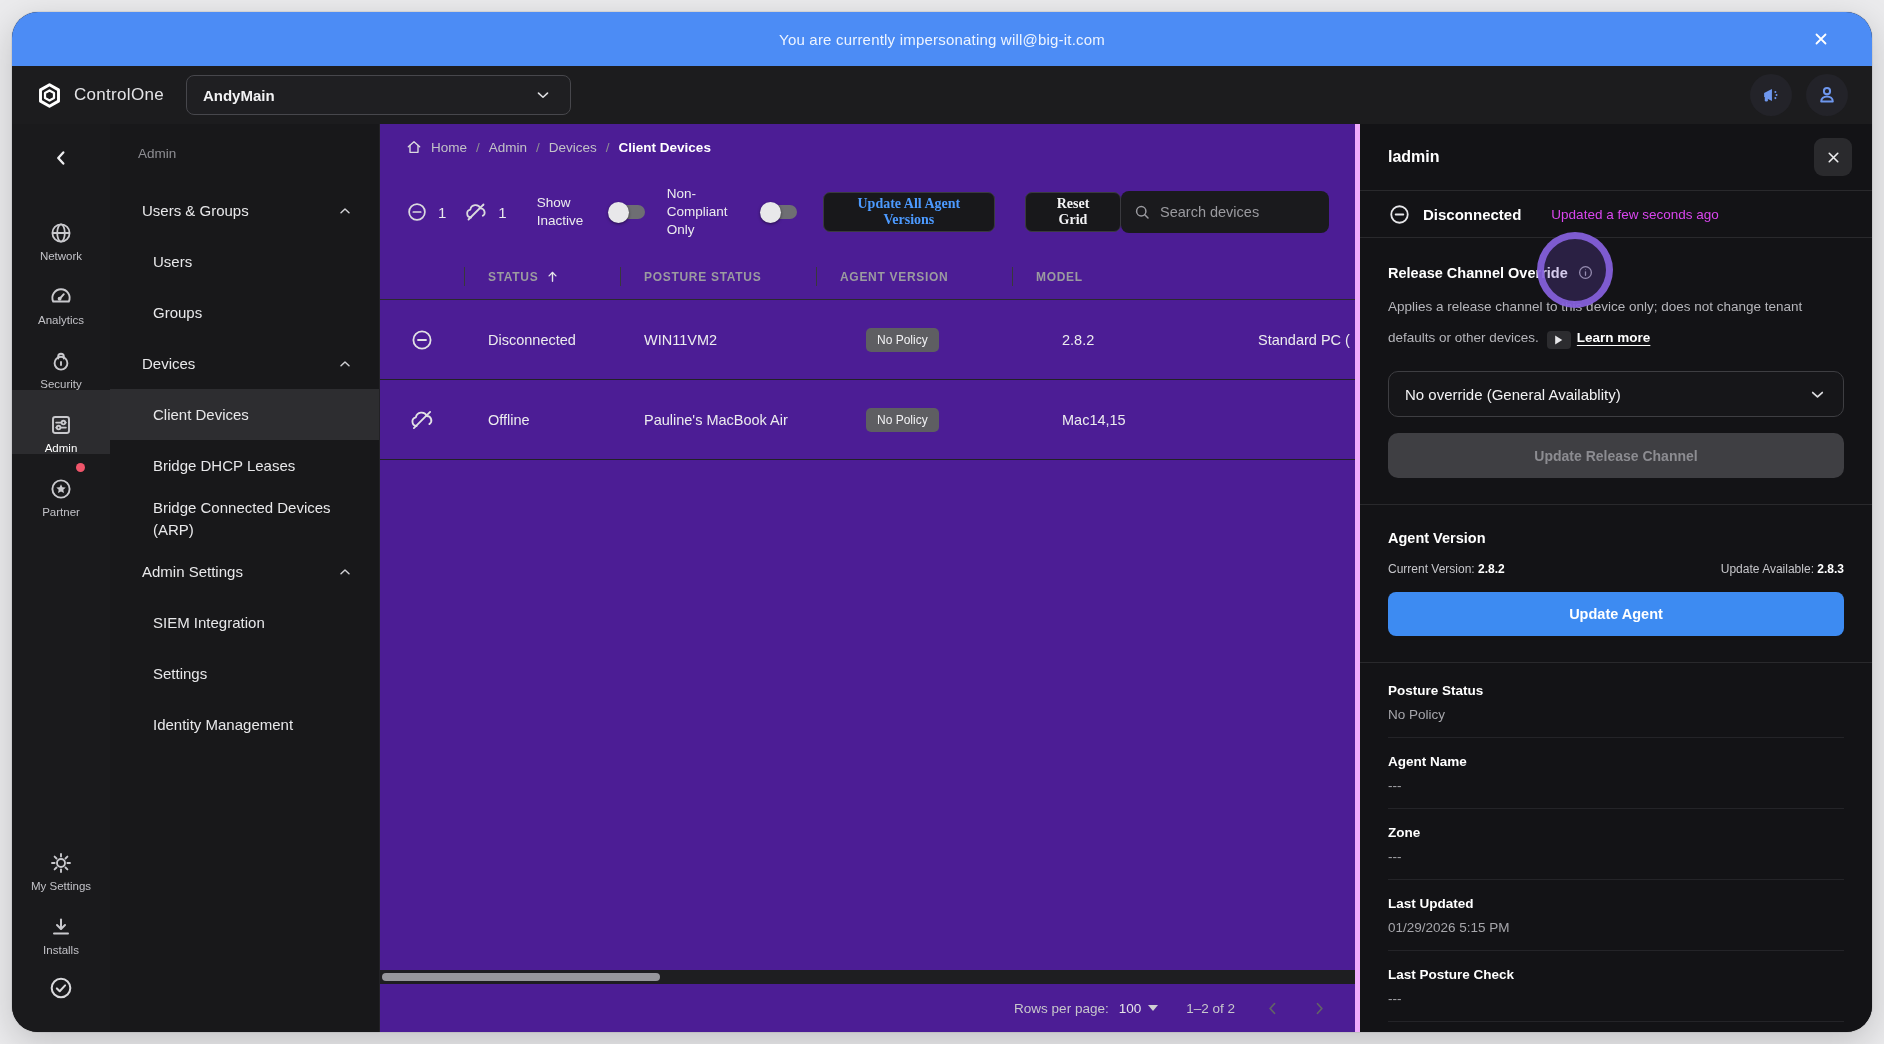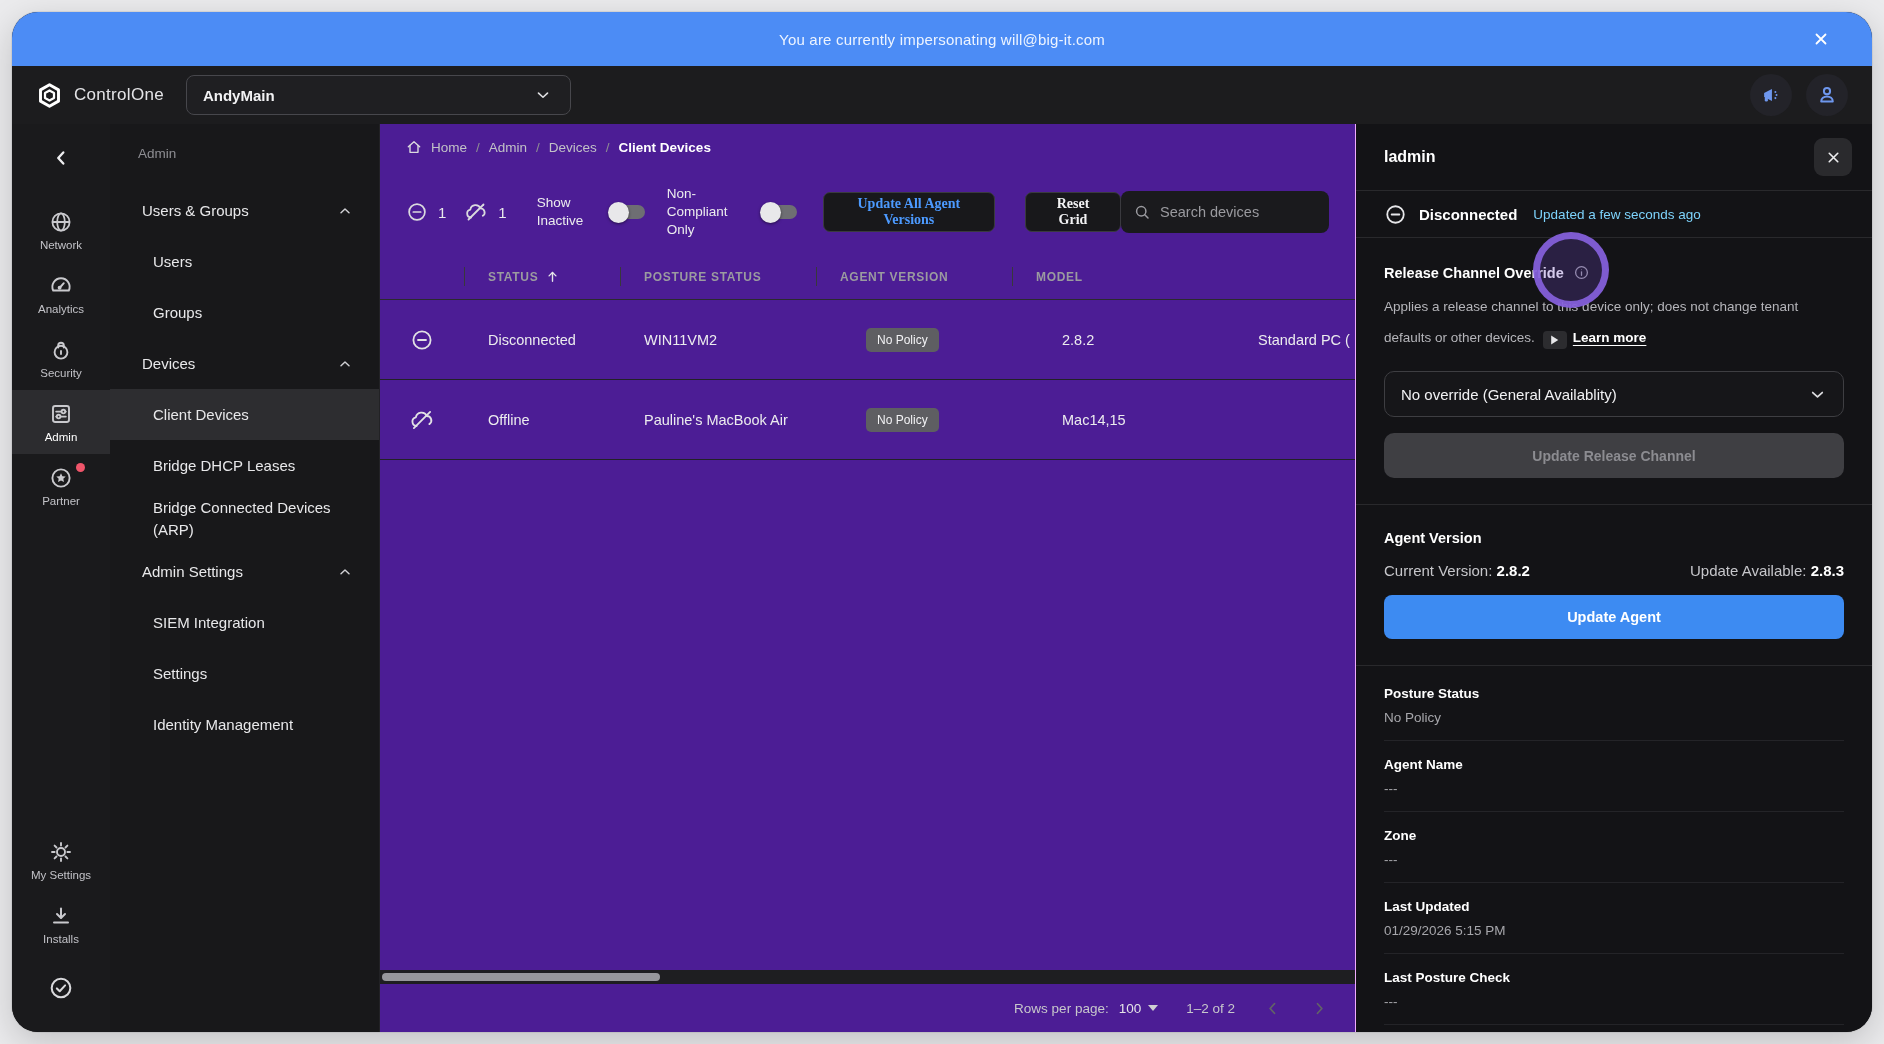--- a/index.html
+++ b/index.html
@@ -27,21 +27,21 @@
   .icon-circle{ width:42px; height:42px; border-radius:50%; background:#232329; display:flex; align-items:center; justify-content:center;
     color:#6E97EE; border:none; cursor:pointer; }
 
   
   .body{ flex:1; display:flex; min-height:0; }
 
   
   .rail{ width:98px; flex:0 0 98px; background:#1A1A1C; display:flex; flex-direction:column; align-items:center; padding-top:14px; }
   .rail-back{ width:44px; height:40px; display:flex; align-items:center; justify-content:center; color:#EDEDEF; background:none; border:none; cursor:pointer; }
   .rail-nav{ margin-top:20px; display:flex; flex-direction:column; width:100%; }
-  .rail-item{ width:100%; height:64px; display:flex; flex-direction:column; align-items:center; justify-content:center; gap:5px;
+  .rail-item{ width:100%; height:64px; display:flex; flex-direction:column; align-items:center; justify-content:flex-end; gap:5px;
     color:#C9C9CD; cursor:pointer; position:relative; }
   .rail-item .lbl{ font-size:11.5px; color:#C2C2C7; }
   .rail-item.active{ background:#2C2C2F; }
   .rail-item.active .lbl{ color:#FFFFFF; }
   .rail-dot{ position:absolute; top:9px; right:25px; width:9px; height:9px; border-radius:50%; background:#F0556A; }
   .rail-bottom{ margin-top:auto; width:100%; display:flex; flex-direction:column; align-items:center; padding-bottom:6px; }
   .rail-check{ width:44px; height:44px; margin:10px 0 16px; display:flex; align-items:center; justify-content:center; color:#D8D8DB; background:none; border:none; cursor:pointer; }
 
   
   .sidebar{ width:270px; flex:0 0 270px; background:#18181A; padding-top:22px; border-right:1px solid #222225; }
@@ -102,48 +102,48 @@
   .hscroll .thumb{ position:absolute; left:2px; top:3px; width:278px; height:8px; border-radius:4px; background:#97979C; }
   .tfooter{ height:48px; flex:0 0 48px; display:flex; align-items:center; justify-content:flex-end; padding:0 26px; gap:28px;
     color:#C7C7CB; font-size:13.5px; }
   .rpp{ display:flex; align-items:center; gap:10px; }
   .rpp .rpp-btn{ display:flex; align-items:center; gap:7px; cursor:pointer; color:#E4E4E7; background:none; border:none;
     font-size:13.5px; font-family:inherit; }
   .caret-down{ width:0; height:0; border-left:5px solid transparent; border-right:5px solid transparent; border-top:6px solid #CFCFD3; }
   .page-btn{ background:none; border:none; color:#626267; cursor:pointer; display:flex; align-items:center; }
 
   
-  .panel{ width:517px; flex:0 0 517px; background:#131316; border-left:1px solid #f0abfc; display:flex; flex-direction:column;
+  .panel{ width:517px; flex:0 0 517px; background:#131316; border-left:5px solid #f0abfc; display:flex; flex-direction:column;
     overflow:hidden; position:relative; }
   .panel-title-row{ height:66px; flex:0 0 66px; display:flex; align-items:center; padding:0 20px 0 28px; }
   .panel-title{ color:#FFFFFF; font-size:16px; font-weight:700; }
   .panel-close{ margin-left:auto; width:38px; height:38px; border-radius:9px; background:#2A2A2D; border:none; color:#EDEDEF;
     display:flex; align-items:center; justify-content:center; cursor:pointer; }
   .status-row{ height:48px; flex:0 0 48px; border-top:1px solid #29292C; border-bottom:1px solid #29292C;
     display:flex; align-items:center; padding:0 28px; gap:12px; }
   .status-row .st{ color:#FFFFFF; font-size:15px; font-weight:700; }
-  .status-row .upd{ color:#7dd3fc; font-size:13.5px; margin-left:4px; }
+  .status-row .upd{ color:#d946ef; font-size:13.5px; margin-left:18px; }
   .status-row .ico{ color:#E6E6E9; }
 
   .section{ padding:26px 28px; }
   .sec-title-row{ display:flex; align-items:center; gap:9px; }
   .sec-title{ color:#FFFFFF; font-size:14.5px; font-weight:700; }
   .info-ico{ color:#A7A7AC; cursor:pointer; display:flex; }
   .sec-desc{ margin-top:10px; color:#B5B5BA; font-size:13.5px; line-height:2.3; }
   .play-chip{ display:inline-flex; align-items:center; justify-content:center; width:24px; height:18px; background:#2C2C2F;
     border-radius:4px; vertical-align:-3px; margin:0 6px 0 8px; cursor:pointer; color:#E8E8EA; }
   .learn-link{ color:#FFFFFF; font-weight:700; text-decoration:underline; text-underline-offset:3px; cursor:pointer; }
   .select{ margin-top:18px; height:46px; border:1px solid #3E3E42; border-radius:10px; background:#161619;
     display:flex; align-items:center; padding:0 16px; cursor:pointer; }
   .select .val{ color:#F2F2F4; font-size:15px; }
   .select .chev{ margin-left:auto; color:#DCDCDF; }
   .btn-disabled{ margin-top:16px; width:100%; height:45px; background:#3F3F43; border:none; border-radius:10px;
     color:#8C8C91; font-size:14px; font-weight:700; cursor:default; font-family:inherit; }
   .divider{ height:1px; background:#29292C; flex:0 0 1px; }
-  .ver-row{ margin-top:15px; display:flex; justify-content:space-between; color:#C6C6CA; font-size:15px;gap:21px; }
+  .ver-row{ margin-top:15px; display:flex; justify-content:space-between; color:#C6C6CA; font-size:12px;gap:21px; }
   .ver-row b{ color:#FFFFFF; font-weight:700; }
   .btn-primary{ margin-top:16px; width:100%; height:44px; background:#3D8BF2; border:none; border-radius:8px;
     color:#FFFFFF; font-size:14.5px; font-weight:700; cursor:pointer; font-family:inherit; }
 
   .details{ padding:4px 28px 0; }
   .detail-item{ padding:16px 0 15px; border-bottom:1px solid #242428; }
   .detail-item .dl{ color:#FFFFFF; font-size:13.5px; font-weight:700; }
   .detail-item .dv{ margin-top:9px; color:#A6A6AB; font-size:13.5px; }
 
   .click-ring{ position:absolute; left:177px; top:108px; width:76px; height:76px; border-radius:50%;

